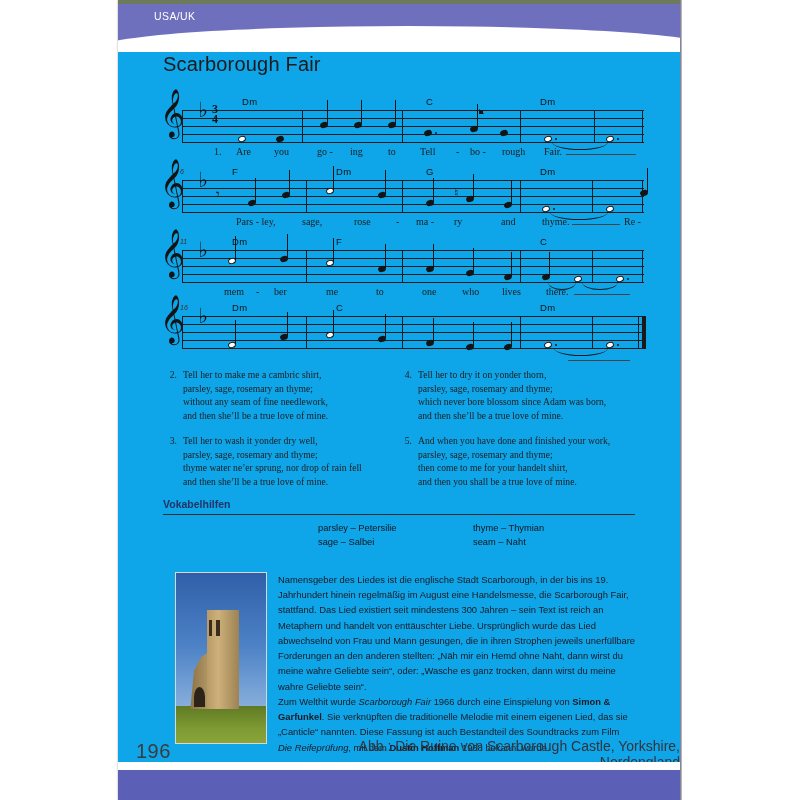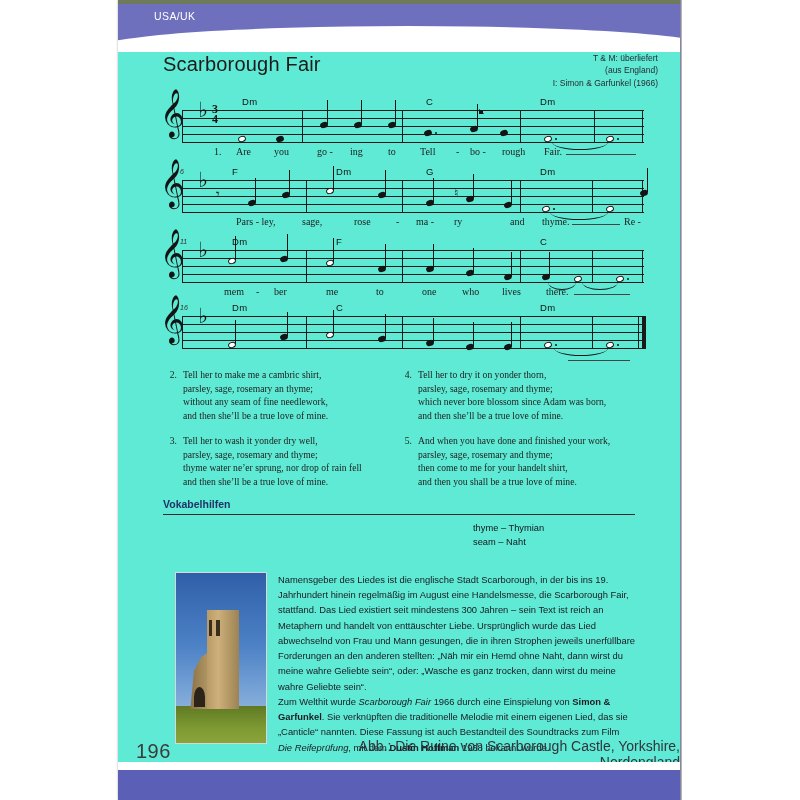--- a/index.html
+++ b/index.html
@@ -3,21 +3,21 @@
 <meta charset="utf-8">
 <style>
   html,body{margin:0;padding:0;}
   body{
     width:800px;height:800px;background:#ffffff;overflow:hidden;
     font-family:"Liberation Sans",sans-serif;position:relative;
   }
   
   #page-sheet{
     position:absolute;left:118px;top:0;width:562px;height:800px;
-    background:#5eead4;overflow:hidden;
+    background:#0ea5e9;overflow:hidden;
     box-shadow:0 0 2px rgba(0,0,0,.35);
   }
   #page-edge-right{
     position:absolute;left:680px;top:0;width:2px;height:800px;
     background:linear-gradient(90deg,#6f6f85,#c9c9d6);
   }
   
   #top-band{
     position:absolute;left:0;top:0;width:562px;height:40px;
     background:#6f70bd;
@@ -168,25 +168,20 @@
 <div id="page-sheet">
 
   <div id="top-band">
     <div id="top-band-green"></div>
     <div id="band-region">USA/UK</div>
     <div id="top-band-curve"></div>
   </div>
 
   <div id="song-title">Scarborough Fair</div>
 
-  <div id="credits">
-    <div>T &amp; M: überliefert</div>
-    <div>(aus England)</div>
-    <div>I: Simon &amp; Garfunkel (1966)</div>
-  </div>
 
   <div class="system" style="top:96px">
     <div class="staff">
       <div class="sline"></div>
         <div class="sline"></div>
         <div class="sline"></div>
         <div class="sline"></div>
         <div class="sline"></div>
     </div>
     <div class="clef">𝄞</div>
@@ -330,21 +325,21 @@
       </div>
     <div class="tie" style="left:396px;top:46px;width:58px"></div>
 
     <div class="lyricline">
       <span class="lyr" style="left:82px">Pars - ley,</span>
       <span class="lyr" style="left:148px">sage,</span>
       <span class="lyr" style="left:200px">rose</span>
       <span class="lyr" style="left:242px">-</span>
       <span class="lyr" style="left:262px">ma -</span>
       <span class="lyr" style="left:300px">ry</span>
-      <span class="lyr" style="left:356px">and</span>
+      <span class="lyr" style="left:347px">and</span>
       <span class="lyr" style="left:388px">thyme.</span>
       <span class="lyr" style="left:470px">Re -</span>
     </div>
     <div class="melisma" style="left:418px;width:48px"></div>
   </div>
 
   <div class="system" style="top:236px">
     <div class="meas-num">11</div>
     <div class="staff">
       <div class="sline"></div>
@@ -524,20 +519,24 @@
       <span>And when you have done and finished your work,</span><br>
       <span>parsley, sage, rosemary and thyme;</span><br>
       <span>then come to me for your handelt shirt,</span><br>
       <span>and then you shall be a true love of mine.</span>
     </span>
   </div>
 
   <div id="vocab-title">Vokabelhilfen</div>
   <div id="vocab-rule"></div>
 
+  <div class="vocab-col" style="left:200px;width:140px">
+    <div>parsley – Petersilie</div>
+    <div>sage – Salbei</div>
+  </div>
   <div class="vocab-col" style="left:355px;width:150px">
     <div>thyme – Thymian</div>
     <div>seam – Naht</div>
   </div>
 
   <div id="photo">
     <div class="sky"></div>
     <div class="grass"></div>
     <div class="ruinL"></div>
     <div class="tower"></div>

